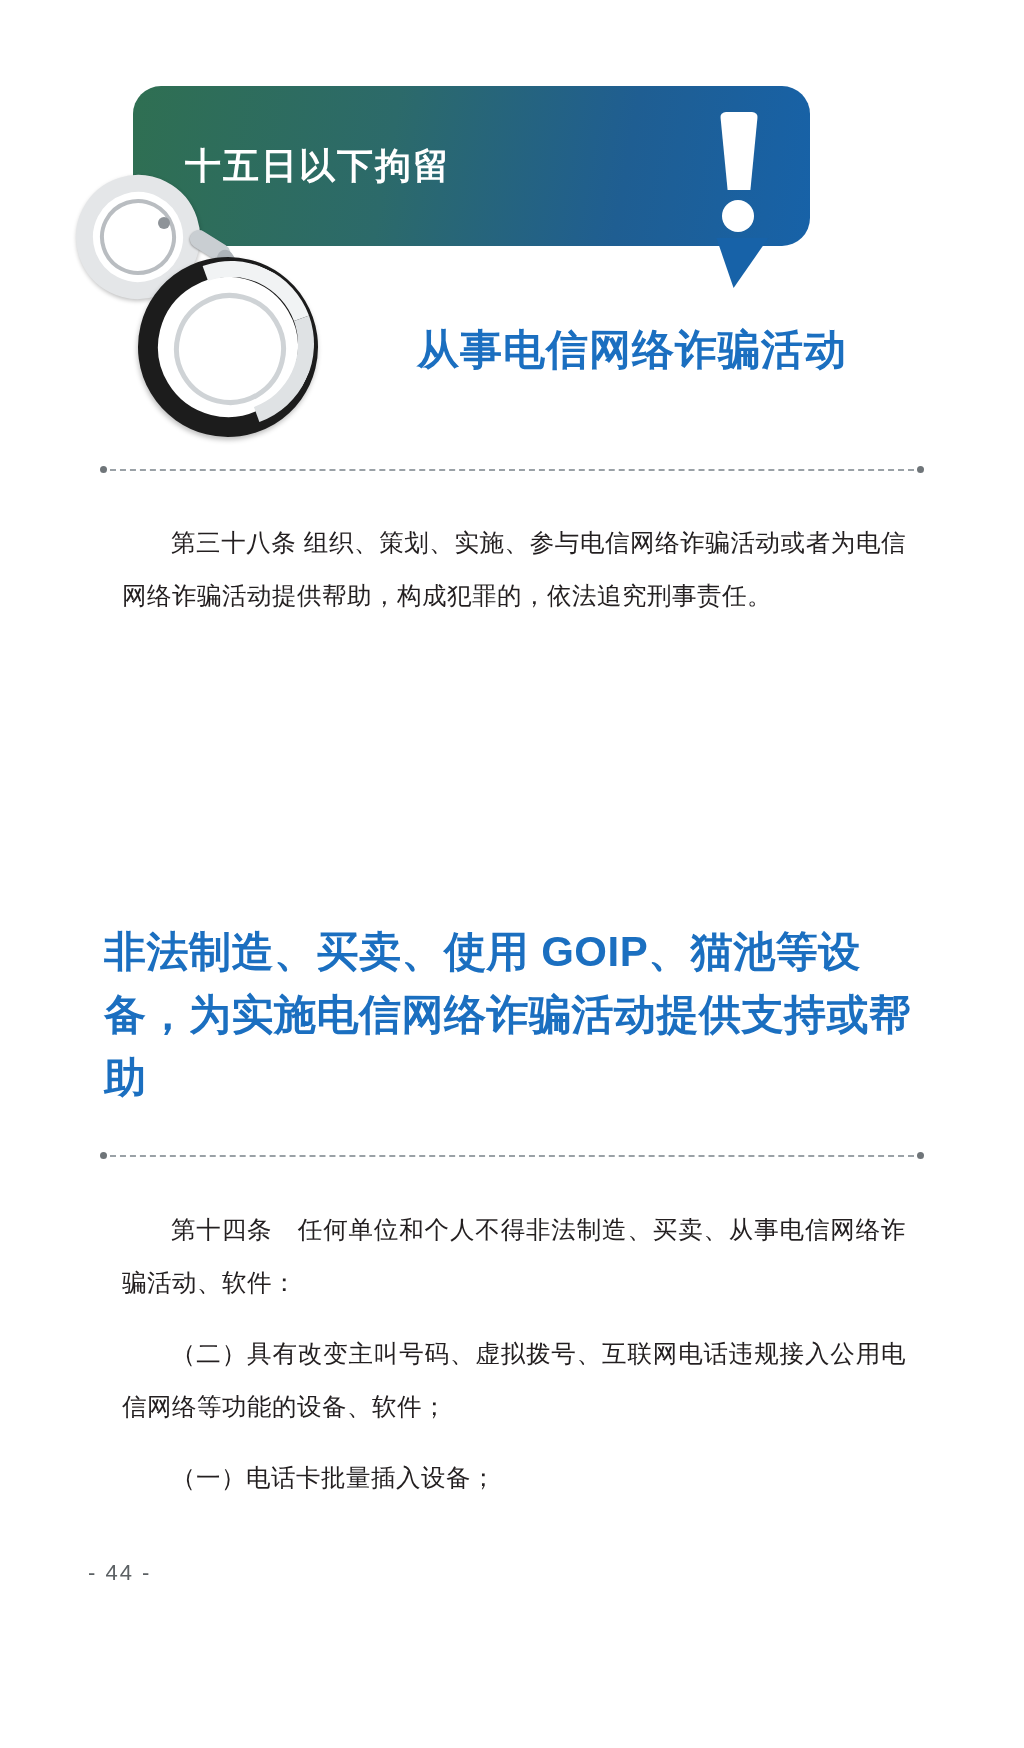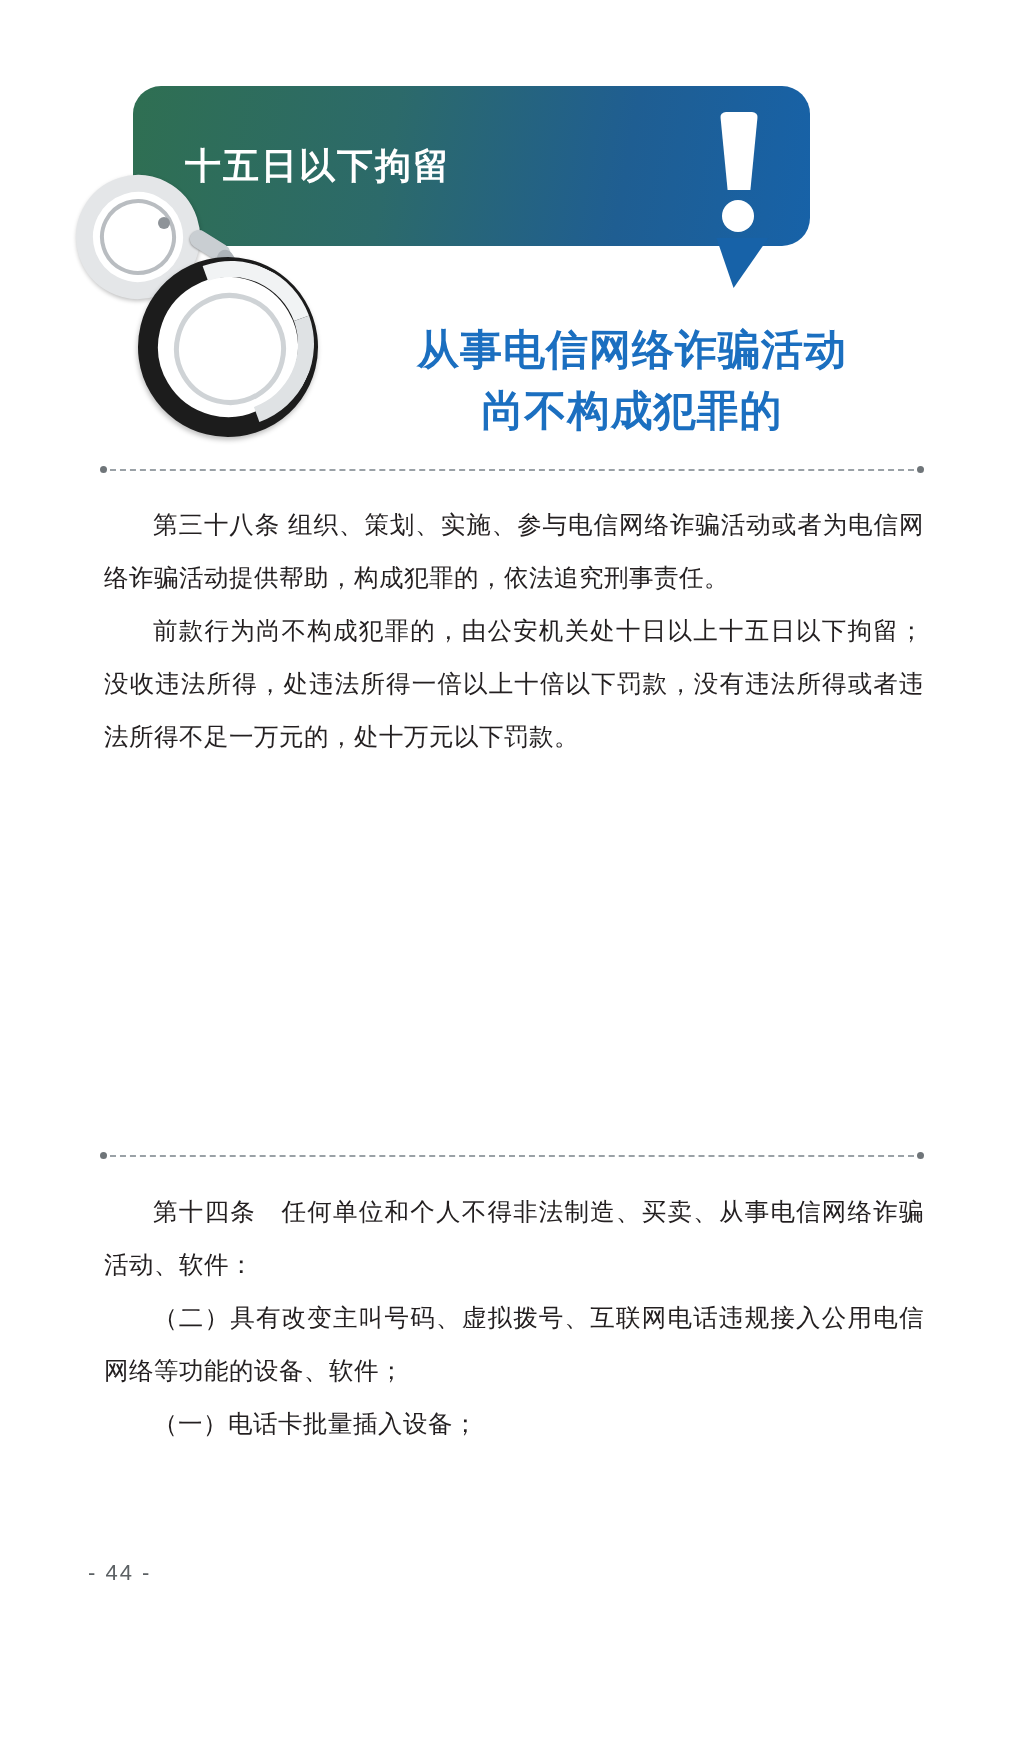--- a/index.html
+++ b/index.html
@@ -219,21 +219,21 @@
     width: 820px;
     font-size: 24.5px;
     line-height: 53px;
     color: #231f20;
     text-align: justify;
     letter-spacing: 0.5px;
   }
   #block-1 { top: 498px; }
   #block-2 { top: 1185px; }
   .body-block p {
-    margin: 0;
+    margin: 18px;
     text-indent: 2em;
   }
 
   
   .section-title {
     position: absolute;
     left: 104px;
     top: 920px;
     width: 830px;
     color: #1b6fc0;
@@ -278,35 +278,34 @@
       <div class="pin"></div>
       <div class="link"></div>
       <div class="link2"></div>
       <div class="ring ring-b-outer"></div>
       <div class="ring ring-b-shine"></div>
       <div class="ring ring-b-inner"></div>
     </div>
 
     <div class="hero-title">
       <div>从事电信网络诈骗活动</div>
-      <div>尚不构成犯罪的</div>
     </div>
   </div>
 
   <div class="divider" id="divider-1">
     <div class="dot left"></div>
     <div class="dash-line"></div>
     <div class="dot right"></div>
   </div>
 
   <div class="body-block" id="block-1">
     <p>第三十八条 组织、策划、实施、参与电信网络诈骗活动或者为电信网络诈骗活动提供帮助，构成犯罪的，依法追究刑事责任。</p>
-    <p>前款行为尚不构成犯罪的，由公安机关处十日以上十五日以下拘留；没收违法所得，处违法所得一倍以上十倍以下罚款，没有违法所得或者违法所得不足一万元的，处十万元以下罚款。</p>
-  </div>
-
+  </div>
+
+  <div class="section-title">非法制造、买卖、使用 GOIP、猫池等设备，为实施电信网络诈骗活动提供支持或帮助</div>
 
   <div class="divider" id="divider-2">
     <div class="dot left"></div>
     <div class="dash-line"></div>
     <div class="dot right"></div>
   </div>
 
   <div class="body-block" id="block-2">
     <p>第十四条　任何单位和个人不得非法制造、买卖、从事电信网络诈骗活动、软件：</p>
     <p>（二）具有改变主叫号码、虚拟拨号、互联网电话违规接入公用电信网络等功能的设备、软件；</p>

